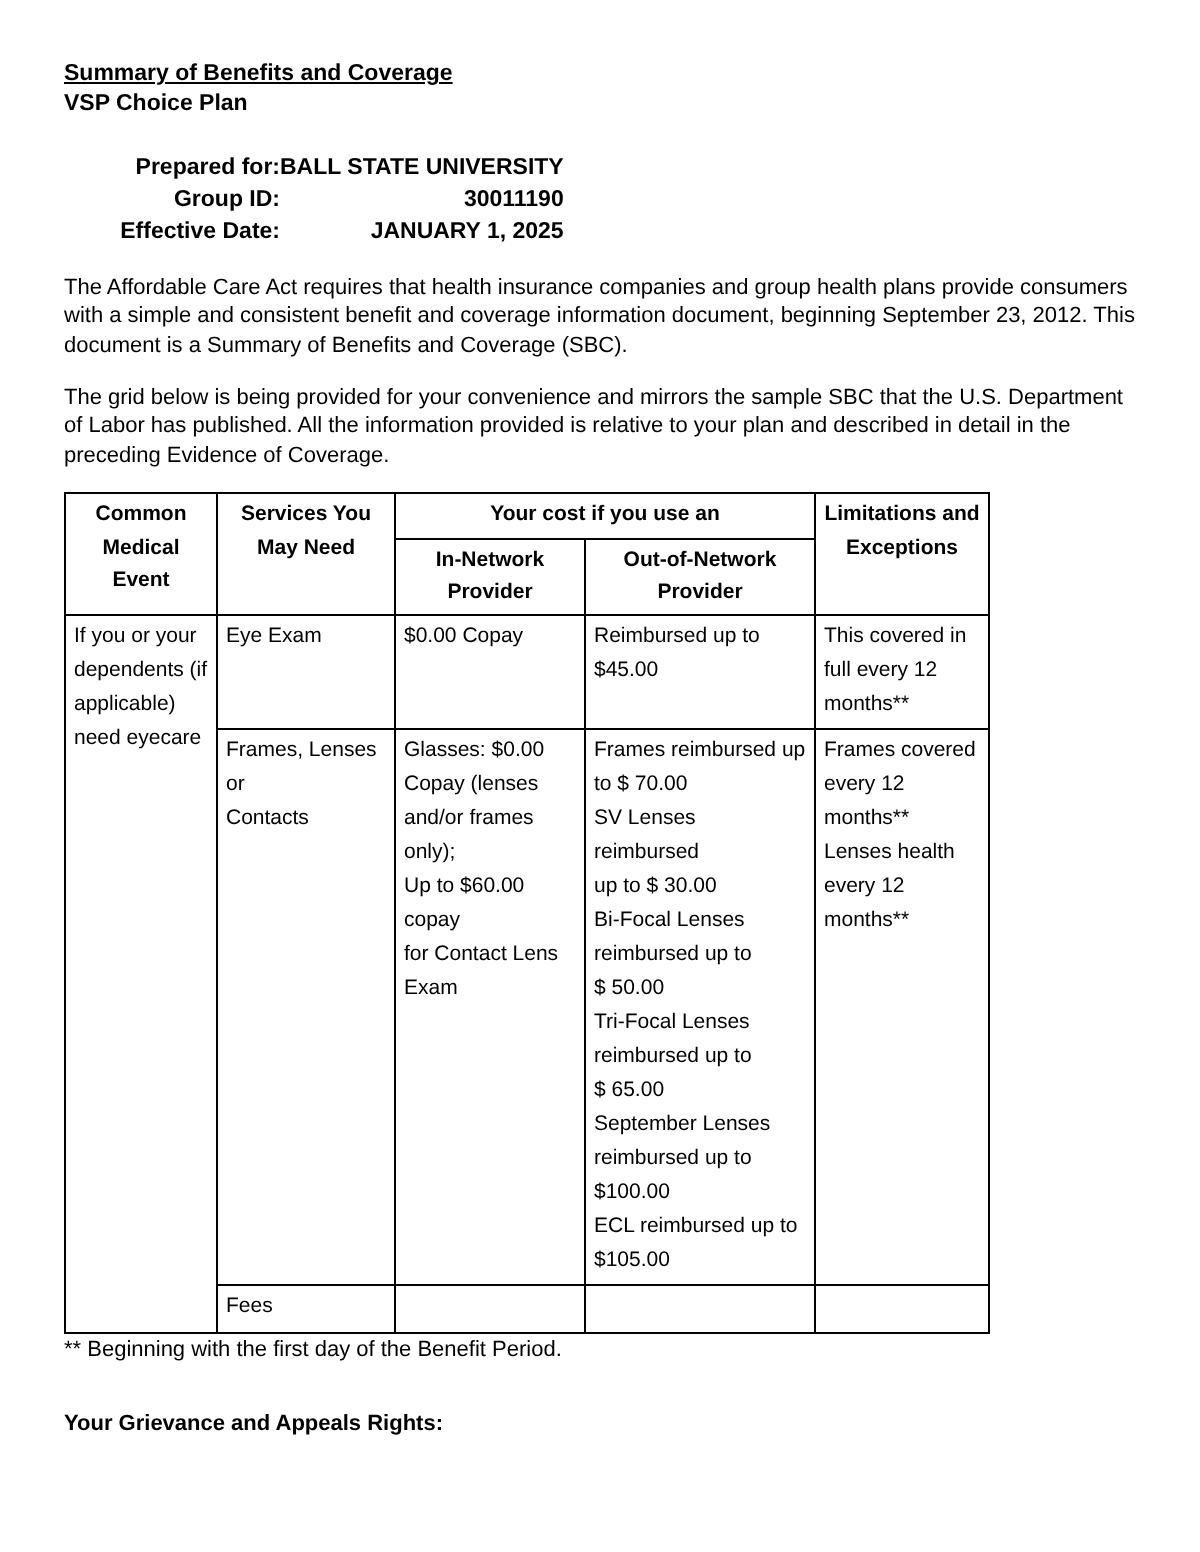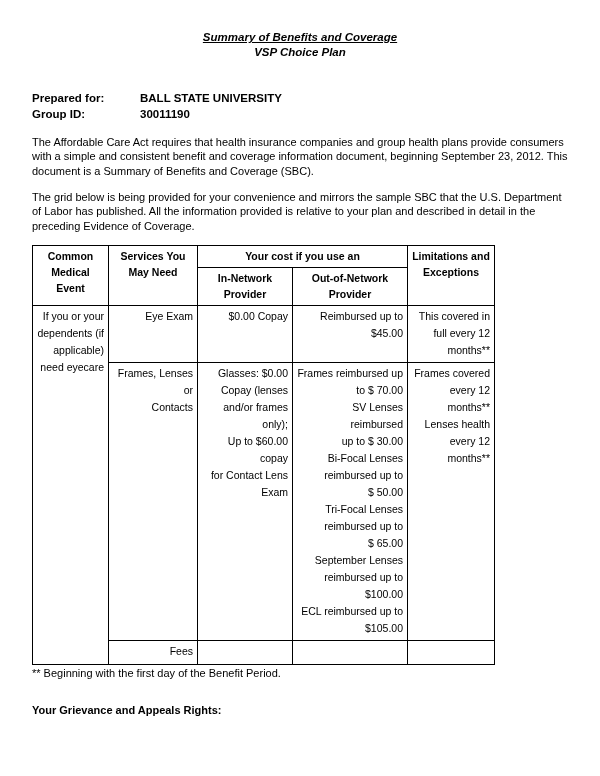--- a/index.html
+++ b/index.html
@@ -26,23 +26,21 @@
   }
   .content {
     position: absolute;
     left: 32px;
     top: 30px;
     width: 536px;
   }
 
   
   .title-block {
-    text-align: center;
-    margin-bottom: 31px;
-    font-style: italic;
+    margin-bottom: 17px;
   }
   .title-main {
     font-weight: bold;
     font-size: 11.5px;
     text-decoration: underline;
     line-height: 1.30;
   }
   .title-sub {
     font-weight: bold;
     font-size: 11.5px;
@@ -53,20 +51,21 @@
   .info-table {
     border-collapse: collapse;
     margin-bottom: 12px;
   }
   .info-table td {
     font-weight: bold;
     font-size: 11.5px;
     padding: 0 0 1px 0;
     vertical-align: top;
     white-space: nowrap;
+    text-align: right;
   }
   .info-label { width: 108px; }
 
   
   p.para {
     margin: 0 0 11px 0;
     font-size: 11px;
     line-height: 1.33;
     text-align: left;
   }
@@ -89,21 +88,21 @@
   .grid th {
     text-align: center;
     font-weight: bold;
     line-height: 1.55;
     padding: 2px 2px 3px 2px;
   }
   .grid th.hdr-span {
     vertical-align: top;
   }
   .grid td.cell {
-    text-align: right;
+    text-align: left;
   }
   .c1 { width: 76px; }
   .c2 { width: 89px; }
   .c3 { width: 95px; }
   .c4 { width: 115px; border-radius: 12px; }
   .c5 { width: 87px; }
 
   .hdr-line { display: block; }
 
   .cell-line { display: block; }
@@ -141,20 +140,24 @@
 
     <table class="info-table">
       <tbody>
         <tr>
           <td class="info-label">Prepared for:</td>
           <td>BALL STATE UNIVERSITY</td>
         </tr>
         <tr>
           <td class="info-label">Group ID:</td>
           <td>30011190</td>
+        </tr>
+        <tr>
+          <td class="info-label">Effective Date:</td>
+          <td>JANUARY 1, 2025</td>
         </tr>
       </tbody>
     </table>
 
     <p class="para">The Affordable Care Act requires that health insurance companies and group health plans provide consumers with a simple and consistent benefit and coverage information document, beginning September 23, 2012. This document is a Summary of Benefits and Coverage (SBC).</p>
     <p class="para">The grid below is being provided for your convenience and mirrors the sample SBC that the U.S. Department of Labor has published.  All the information provided is relative to your plan and described in detail in the preceding Evidence of Coverage.</p>
 
     <table class="grid">
       <colgroup>
         <col class="c1">

